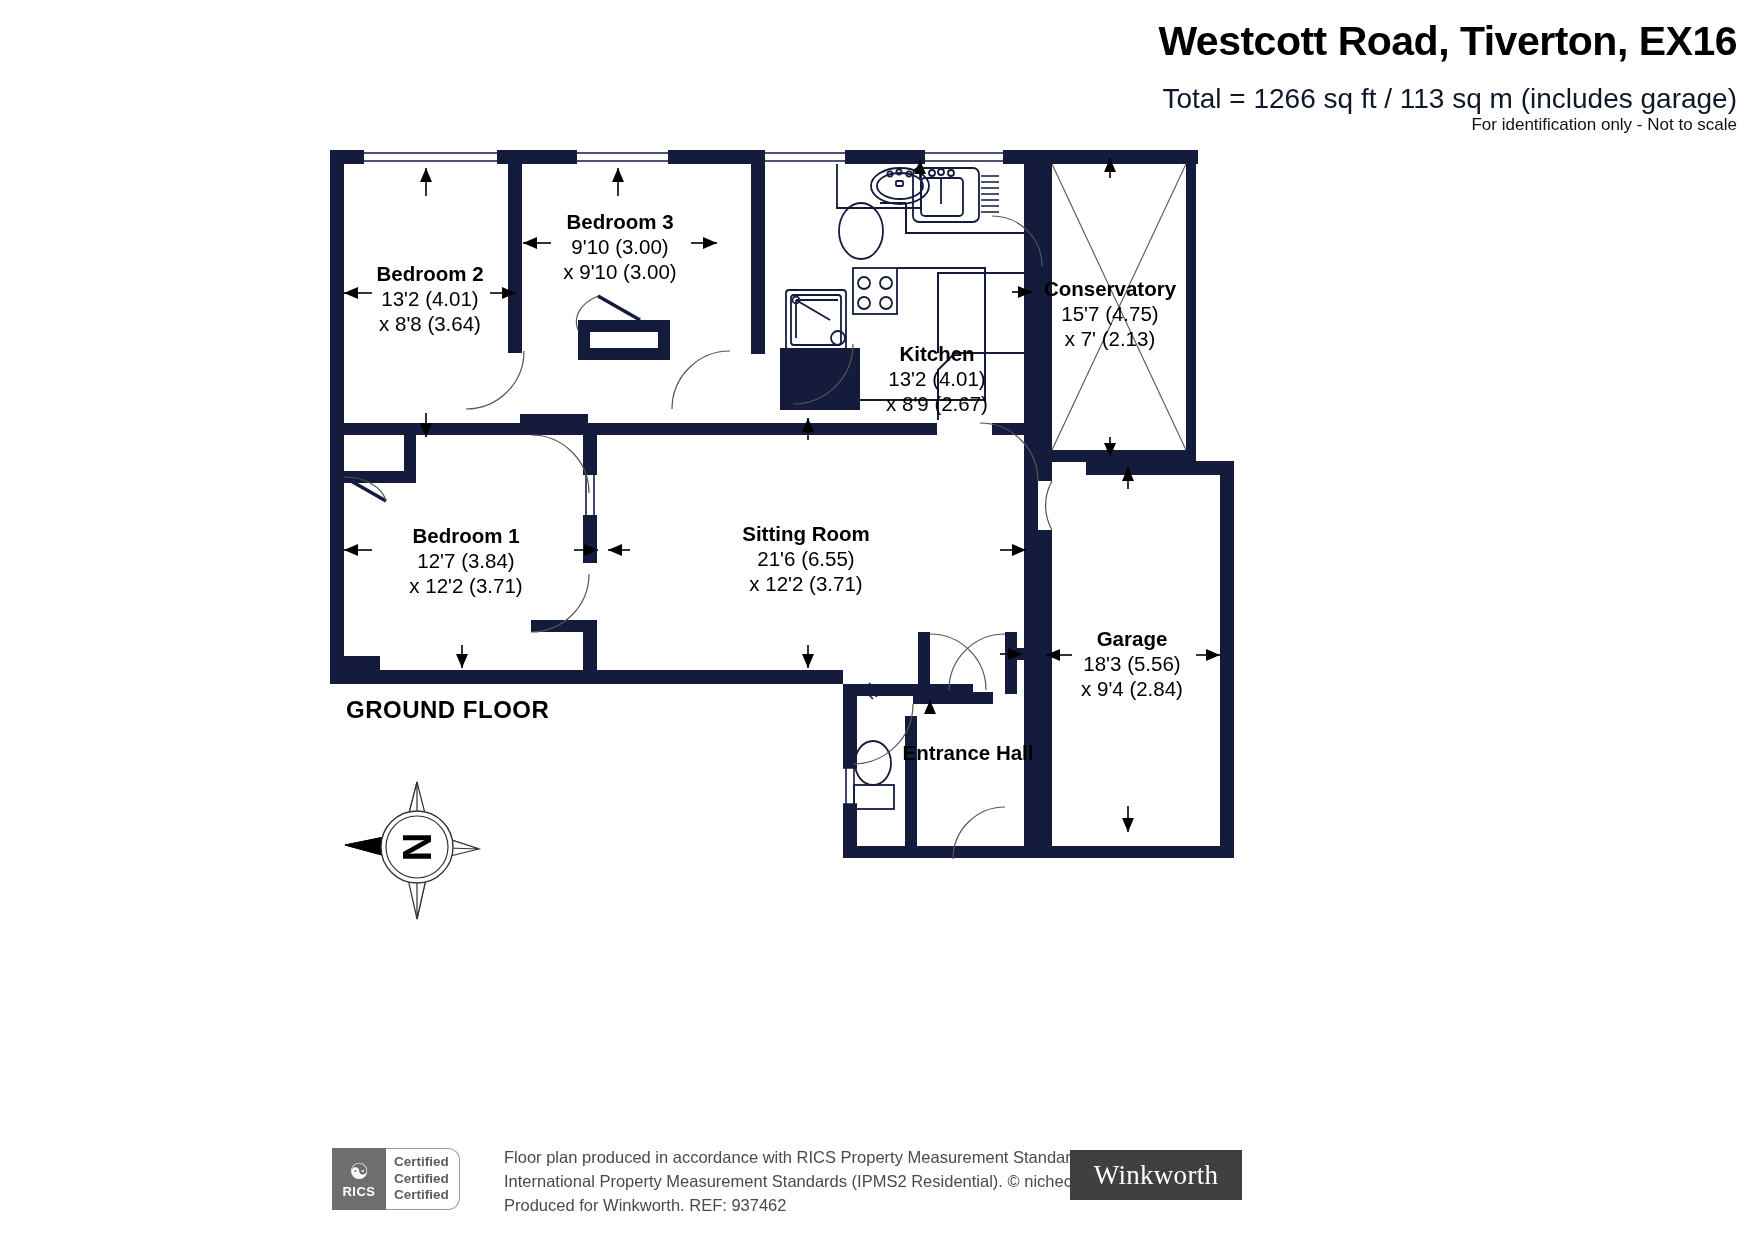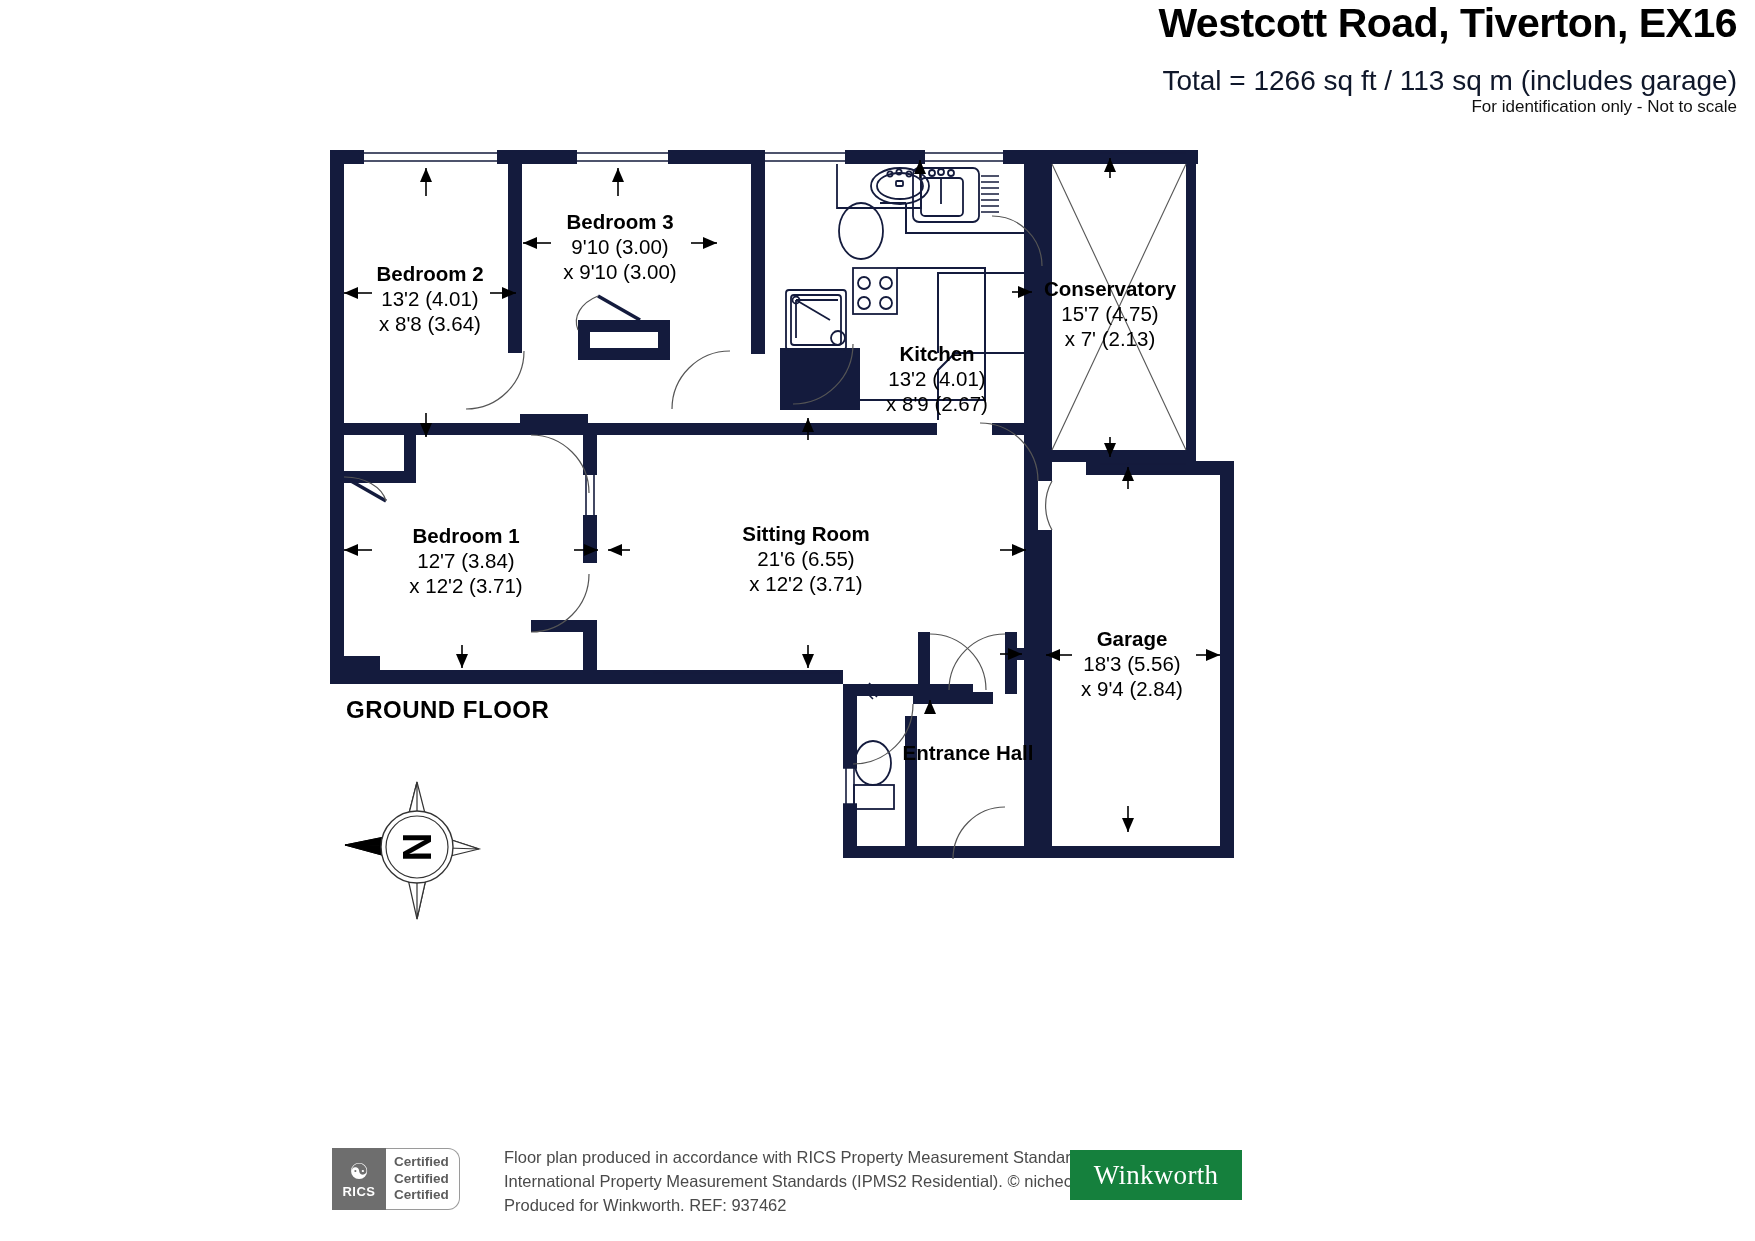--- a/index.html
+++ b/index.html
@@ -19,20 +19,21 @@
     position: absolute;
     top: 0;
     right: 18px;
     width: 1000px;
     text-align: right;
   }
   .title {
     font-size: 41px;
     font-weight: bold;
     letter-spacing: -0.5px;
+    margin-top: 18px;
     color: #000;
   }
   .subtitle {
     font-size: 28px;
     margin-top: 18px;
     color: #0f172a;
   }
   .note {
     font-size: 17px;
     color: #111;
@@ -112,21 +113,21 @@
     line-height: 24px;
     color: #4a4a4a;
     white-space: nowrap;
   }
   .winkworth {
     position: absolute;
     left: 738px;
     top: 5px;
     width: 172px;
     height: 50px;
-    background: #15803d;
+    background: #404040;
     color: #ffffff;
     font-family: "Liberation Serif", serif;
     font-size: 27px;
     display: flex;
     align-items: center;
     justify-content: center;
     letter-spacing: 0.3px;
   }
 </style>
 </head>

